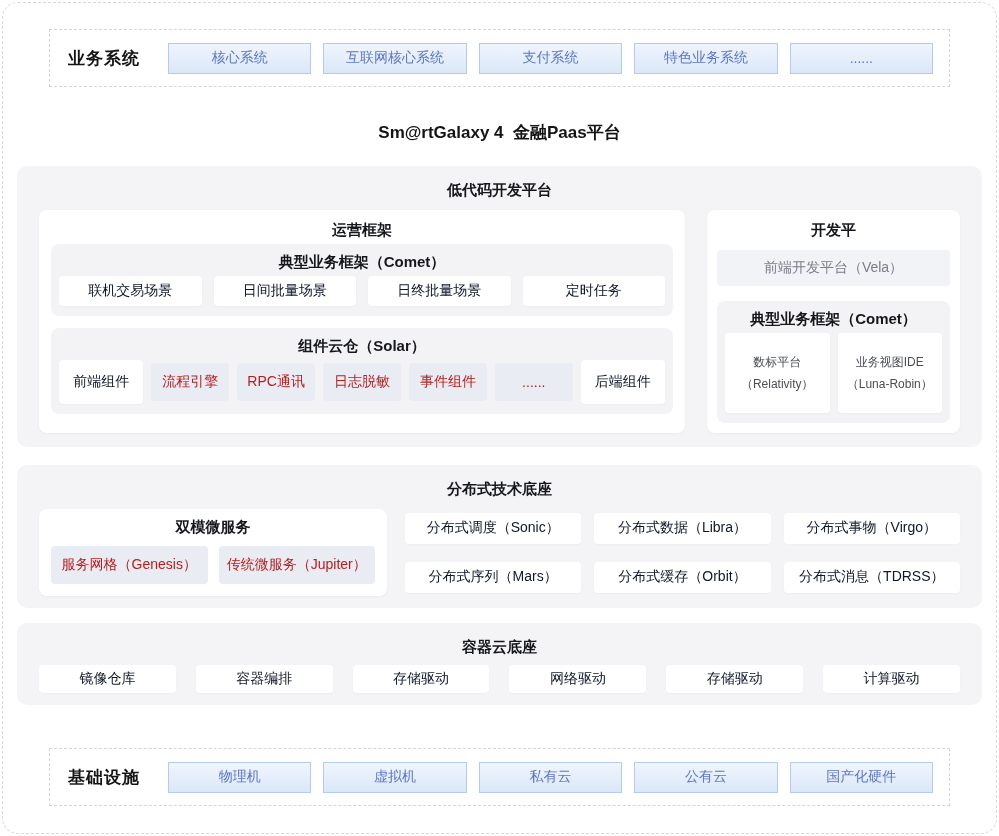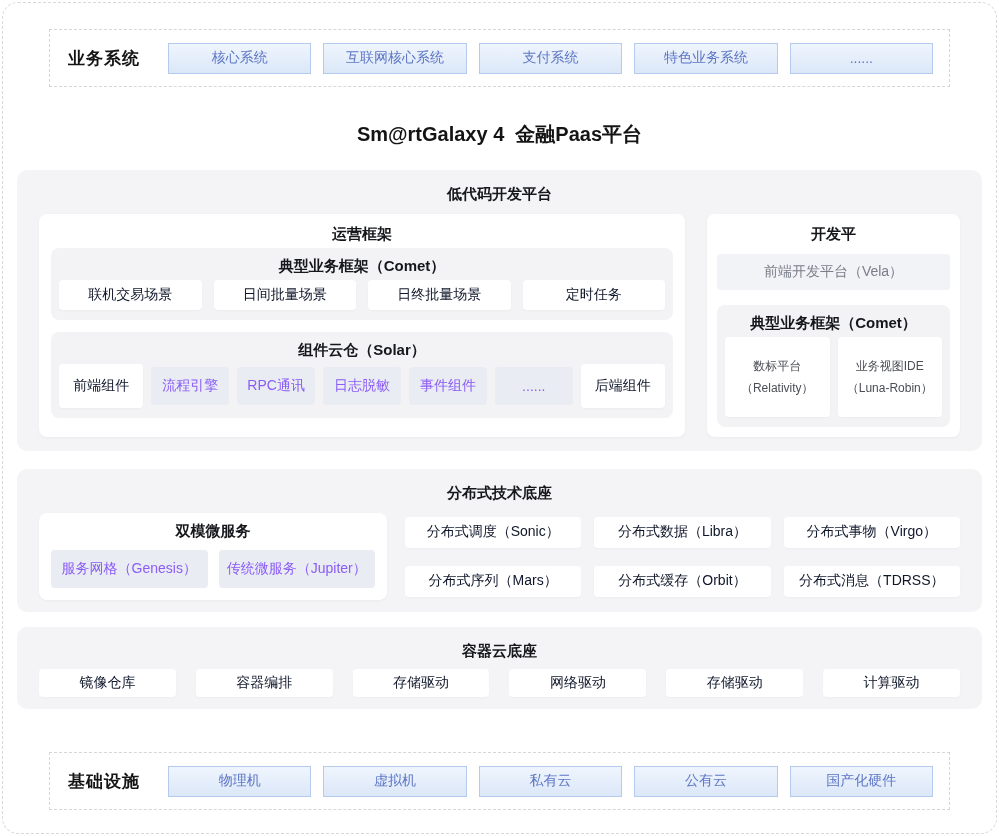--- a/index.html
+++ b/index.html
@@ -29,21 +29,21 @@
   .bluebox {
     flex:1; height:31px;
     display:flex; align-items:center; justify-content:center;
     font-size:14px; color:#5d76c5;
     background:linear-gradient(#eff5fd,#dbe7f8);
     border:1px solid #b5cbee;
   }
   
   .main-title {
     margin-top:34px; text-align:center;
-    font-size:20px; font-weight:bold; color:#141414; white-space:pre;
+    font-size:17px; font-weight:bold; color:#141414; white-space:pre;
   }
   
   .section {
     margin:22px 14px 0; background:#f4f4f6; border-radius:10px;
     padding:10px 22px 14px;
   }
   .section-title, .card-title, .subcard-title {
     text-align:center; font-weight:bold; font-size:15px; color:#15171a;
     height:28px; line-height:28px;
   }
@@ -54,21 +54,21 @@
   .subcard { background:#f3f3f6; border-radius:8px; padding:4px 8px 10px; }
   .wbox {
     background:#ffffff; border-radius:4px; flex:1; height:30px;
     display:flex; align-items:center; justify-content:center;
     font-size:14px; color:#0f172a;
     box-shadow:0 1px 2px rgba(0,0,0,.03);
   }
   .chip {
     background:#e9ecf3; border-radius:4px; flex:1;
     display:flex; align-items:center; justify-content:center;
-    font-size:14px; color:#8b5cf6;text-align:center;
+    font-size:14px; color:#b91c1c;text-align:center;
   }
   
   .lc-row { display:flex; gap:22px; margin-top:6px; align-items:stretch; }
   .lc-left { flex:1; padding:6px 12px 12px; }
   .row4 { display:flex; gap:12px; }
   .solar-row { display:flex; gap:8px; height:44px; align-items:stretch; }
   .solar-row .wbox { height:auto; }
   .solar-row .chip { margin:3px 0; }
   .lc-right { width:253px; padding:6px 10px 10px; display:flex; flex-direction:column; }
   .vela {

